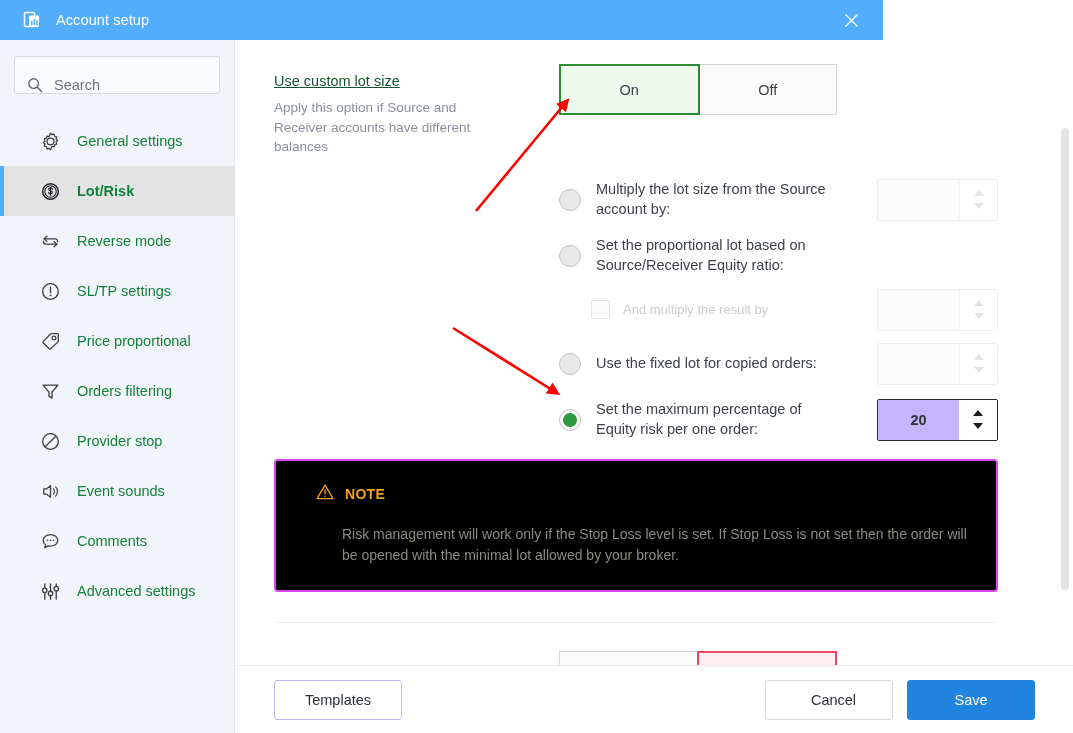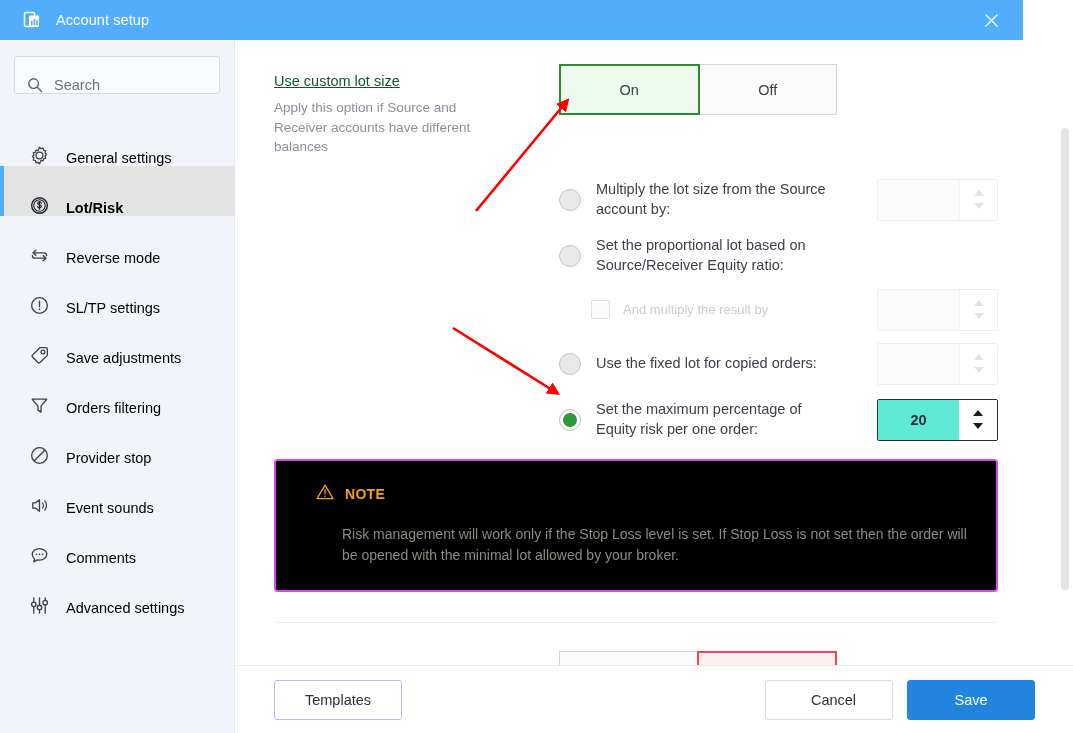--- a/index.html
+++ b/index.html
@@ -14,21 +14,21 @@
 
   #app {
     position: relative;
     width: 1073px; height: 733px;
     background: #ffffff;
   }
 
   
   .titlebar {
     position: absolute; left: 0; top: 0;
-    width: 1023px; height: 40px;
+    width: 883px; height: 40px;
     background: #52aefc;
     display: flex; align-items: center;
   }
   .titlebar-icon {
     margin-left: 22px; margin-right: 14px;
     width: 20px; height: 20px;
     display: flex; align-items: center; justify-content: center;
   }
   .titlebar-title {
     color: #ffffff;
@@ -63,24 +63,24 @@
   .search-box .magnifier { margin-right: 11px; display:flex; }
   .search-placeholder {
     color: #6d7480;
     font-size: 14.5px;
   }
 
   .nav { margin-top: 22px; }
   .nav-item {
     position: relative;
     height: 50px;
-    display: flex; align-items: flex-end;
-    padding-left: 28px;
-    cursor: pointer;
-    color: #000000;
+    display: flex; align-items: center;
+    padding-left: 39px;
+    cursor: pointer;
+    color: #15803d;
     font-size: 14.5px;
   }
   .nav-item .nav-icon {
     width: 22px; height: 22px;
     margin-right: 16px;
     display: flex; align-items: center; justify-content: center;
     flex: 0 0 22px;
   }
   .nav-item.active {
     background: #e3e3e3;
@@ -236,21 +236,21 @@
     background: #ffffff;
   }
   .spin-value {
     flex: 1;
     display: flex; align-items: center; justify-content: center;
     font-size: 14.5px;
     color: #2c3138;
     font-weight: bold;
     background: #fbfbfb;
   }
-  .spinner.active .spin-value { background: #5eead4; }
+  .spinner.active .spin-value { background: #c4b5fd; }
   .spin-arrows {
     width: 38px;
     display: flex; flex-direction: column;
     align-items: center; justify-content: center;
     background: #ffffff;
     border-left: 1px solid #f2f2f2;
     cursor: pointer;
   }
   .spinner.active .spin-arrows { border-left: none; }
   .tri-up, .tri-dn {
@@ -447,21 +447,21 @@
         <span>SL/TP settings</span>
       </div>
 
       <div class="nav-item">
         <span class="nav-icon">
           <svg width="21" height="21" viewBox="0 0 22 22">
             <path d="M11.6 2.8h6.2a1.4 1.4 0 011.4 1.4v6.2a1.4 1.4 0 01-.4 1L11.4 18.4a1.4 1.4 0 01-2 0L3.6 12.6a1.4 1.4 0 010-2l7-7a1.4 1.4 0 011-.8z" fill="none" stroke="#3c4149" stroke-width="1.4" stroke-linejoin="round"></path>
             <circle cx="14.6" cy="7.4" r="2" fill="none" stroke="#3c4149" stroke-width="1.3"></circle>
           </svg>
         </span>
-        <span>Save adjustments</span>
+        <span>Price proportional</span>
       </div>
 
       <div class="nav-item">
         <span class="nav-icon">
           <svg width="21" height="21" viewBox="0 0 22 22">
             <path d="M3.4 4.4h15.2l-6 7.2v6.3l-3.2-2v-4.3z" fill="none" stroke="#3c4149" stroke-width="1.4" stroke-linejoin="round"></path>
           </svg>
         </span>
         <span>Orders filtering</span>
       </div>

